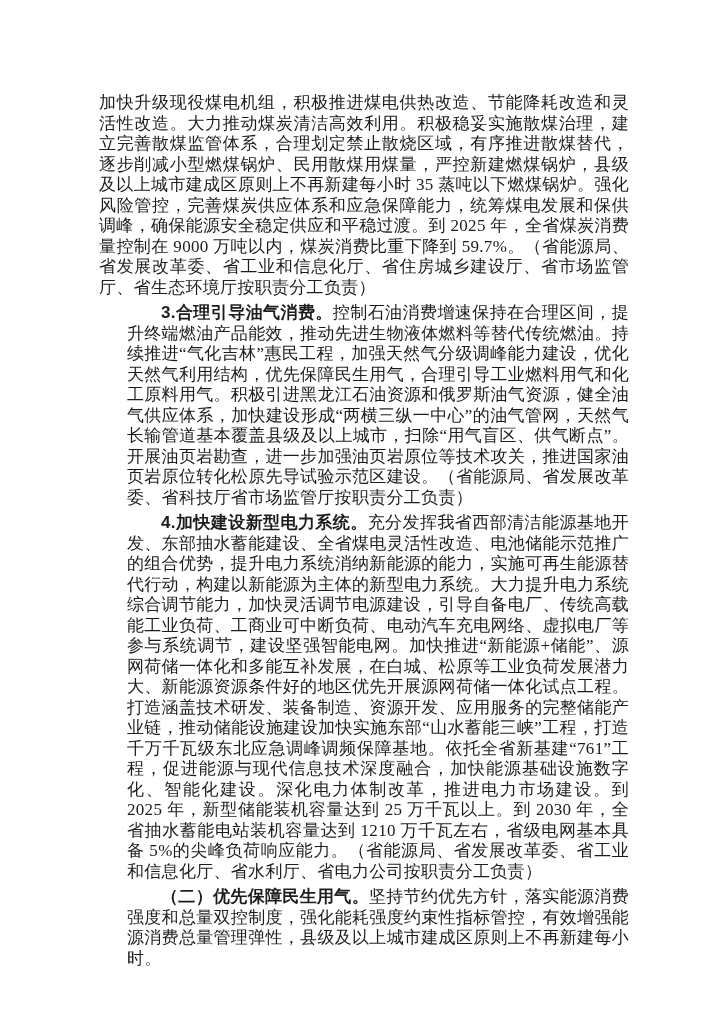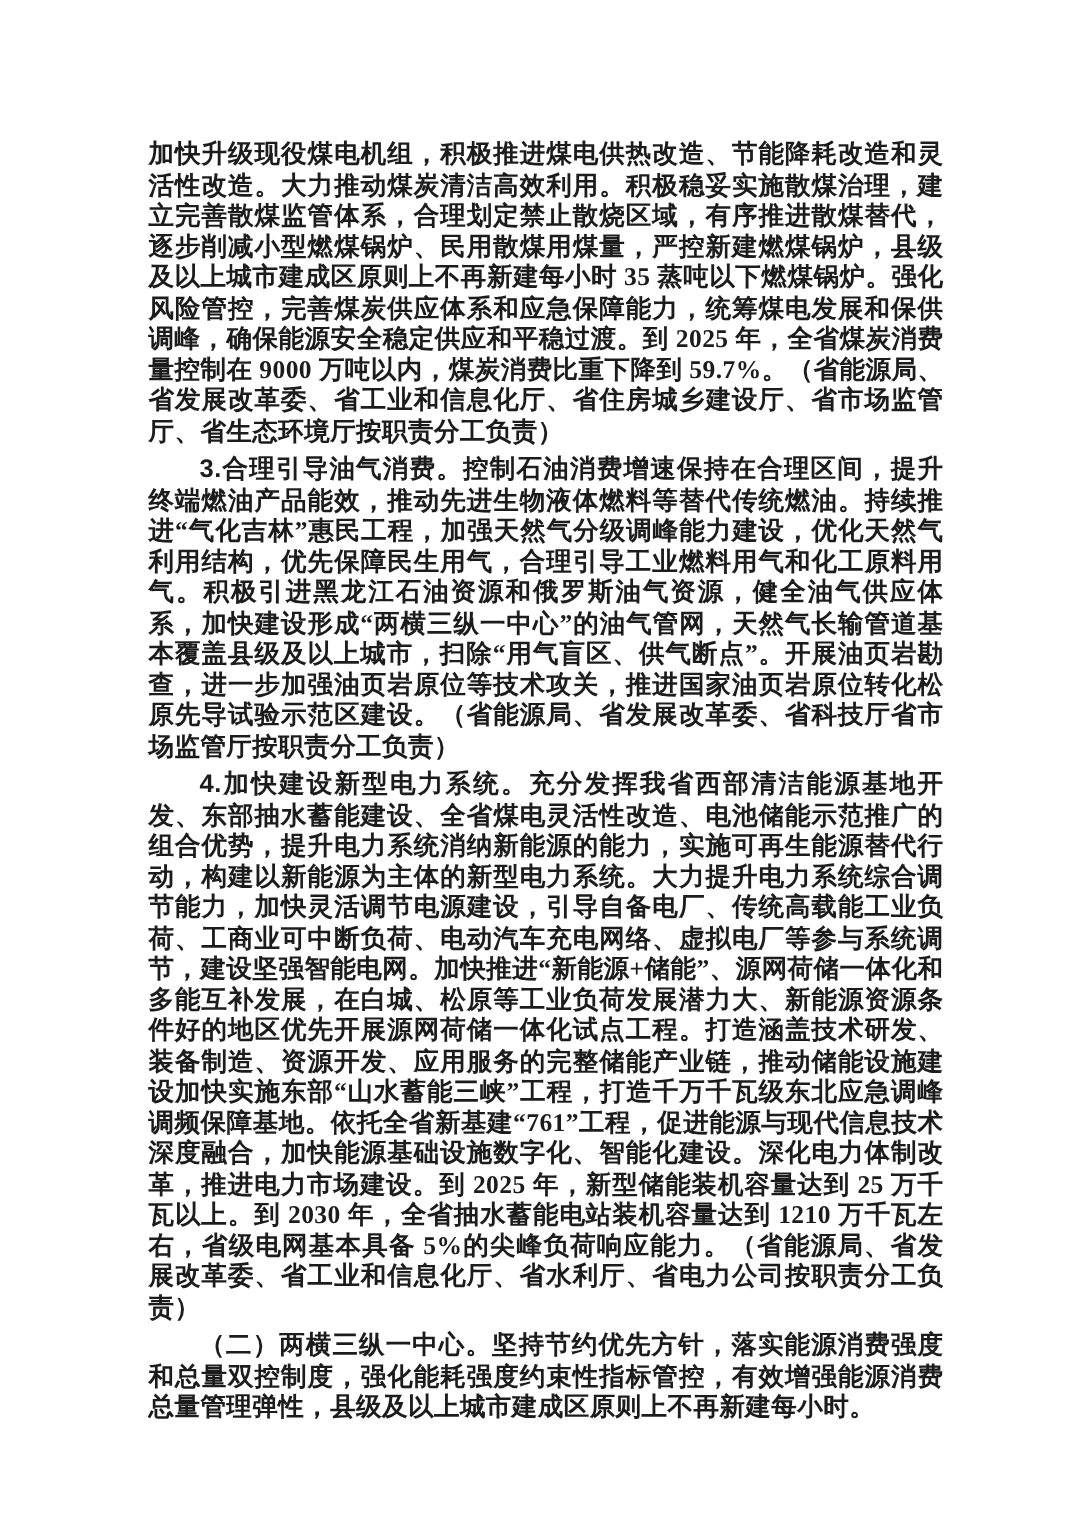--- a/index.html
+++ b/index.html
@@ -28,37 +28,38 @@
     text-align-last: left;
     letter-spacing: 0.3px;
   }
   p.para {
     margin: 0;
     padding: 0;
   }
   p.para.indent {
     text-indent: 2em;
     margin-top: 5px;
+    margin-left: 28px;
   }
   .para-heading {
     font-weight: bold;
     font-family: "Liberation Sans", "DejaVu Sans", sans-serif;
   }
   .para-body {
-    font-weight: bold;
+    font-weight: normal;
   }
 </style>
 </head>
 <body>
 
 <div class="page">
   <div class="content">
 
     <p class="para"><span class="para-heading"></span><span class="para-body">加快升级现役煤电机组，积极推进煤电供热改造、节能降耗改造和灵活性改造。大力推动煤炭清洁高效利用。积极稳妥实施散煤治理，建立完善散煤监管体系，合理划定禁止散烧区域，有序推进散煤替代，逐步削减小型燃煤锅炉、民用散煤用煤量，严控新建燃煤锅炉，县级及以上城市建成区原则上不再新建每小时 35 蒸吨以下燃煤锅炉。强化风险管控，完善煤炭供应体系和应急保障能力，统筹煤电发展和保供调峰，确保能源安全稳定供应和平稳过渡。到 2025 年，全省煤炭消费量控制在 9000 万吨以内，煤炭消费比重下降到 59.7%。（省能源局、省发展改革委、省工业和信息化厅、省住房城乡建设厅、省市场监管厅、省生态环境厅按职责分工负责）</span></p>
 
     <p class="para indent"><span class="para-heading">3.合理引导油气消费。</span><span class="para-body">控制石油消费增速保持在合理区间，提升终端燃油产品能效，推动先进生物液体燃料等替代传统燃油。持续推进“气化吉林”惠民工程，加强天然气分级调峰能力建设，优化天然气利用结构，优先保障民生用气，合理引导工业燃料用气和化工原料用气。积极引进黑龙江石油资源和俄罗斯油气资源，健全油气供应体系，加快建设形成“两横三纵一中心”的油气管网，天然气长输管道基本覆盖县级及以上城市，扫除“用气盲区、供气断点”。开展油页岩勘查，进一步加强油页岩原位等技术攻关，推进国家油页岩原位转化松原先导试验示范区建设。（省能源局、省发展改革委、省科技厅省市场监管厅按职责分工负责）</span></p>
 
     <p class="para indent"><span class="para-heading">4.加快建设新型电力系统。</span><span class="para-body">充分发挥我省西部清洁能源基地开发、东部抽水蓄能建设、全省煤电灵活性改造、电池储能示范推广的组合优势，提升电力系统消纳新能源的能力，实施可再生能源替代行动，构建以新能源为主体的新型电力系统。大力提升电力系统综合调节能力，加快灵活调节电源建设，引导自备电厂、传统高载能工业负荷、工商业可中断负荷、电动汽车充电网络、虚拟电厂等参与系统调节，建设坚强智能电网。加快推进“新能源+储能”、源网荷储一体化和多能互补发展，在白城、松原等工业负荷发展潜力大、新能源资源条件好的地区优先开展源网荷储一体化试点工程。打造涵盖技术研发、装备制造、资源开发、应用服务的完整储能产业链，推动储能设施建设加快实施东部“山水蓄能三峡”工程，打造千万千瓦级东北应急调峰调频保障基地。依托全省新基建“761”工程，促进能源与现代信息技术深度融合，加快能源基础设施数字化、智能化建设。深化电力体制改革，推进电力市场建设。到 2025 年，新型储能装机容量达到 25 万千瓦以上。到 2030 年，全省抽水蓄能电站装机容量达到 1210 万千瓦左右，省级电网基本具备 5%的尖峰负荷响应能力。（省能源局、省发展改革委、省工业和信息化厅、省水利厅、省电力公司按职责分工负责）</span></p>
 
-    <p class="para indent"><span class="para-heading">（二）两横三纵一中心。</span><span class="para-body">坚持节约优先方针，落实能源消费强度和总量双控制度，强化能耗强度约束性指标管控，有效增强能源消费总量管理弹性，县级及以上城市建成区原则上不再新建每小时。</span></p>
+    <p class="para indent"><span class="para-heading">（二）优先保障民生用气。</span><span class="para-body">坚持节约优先方针，落实能源消费强度和总量双控制度，强化能耗强度约束性指标管控，有效增强能源消费总量管理弹性，县级及以上城市建成区原则上不再新建每小时。</span></p>
 
   </div>
 </div>
 
 </body></html>

